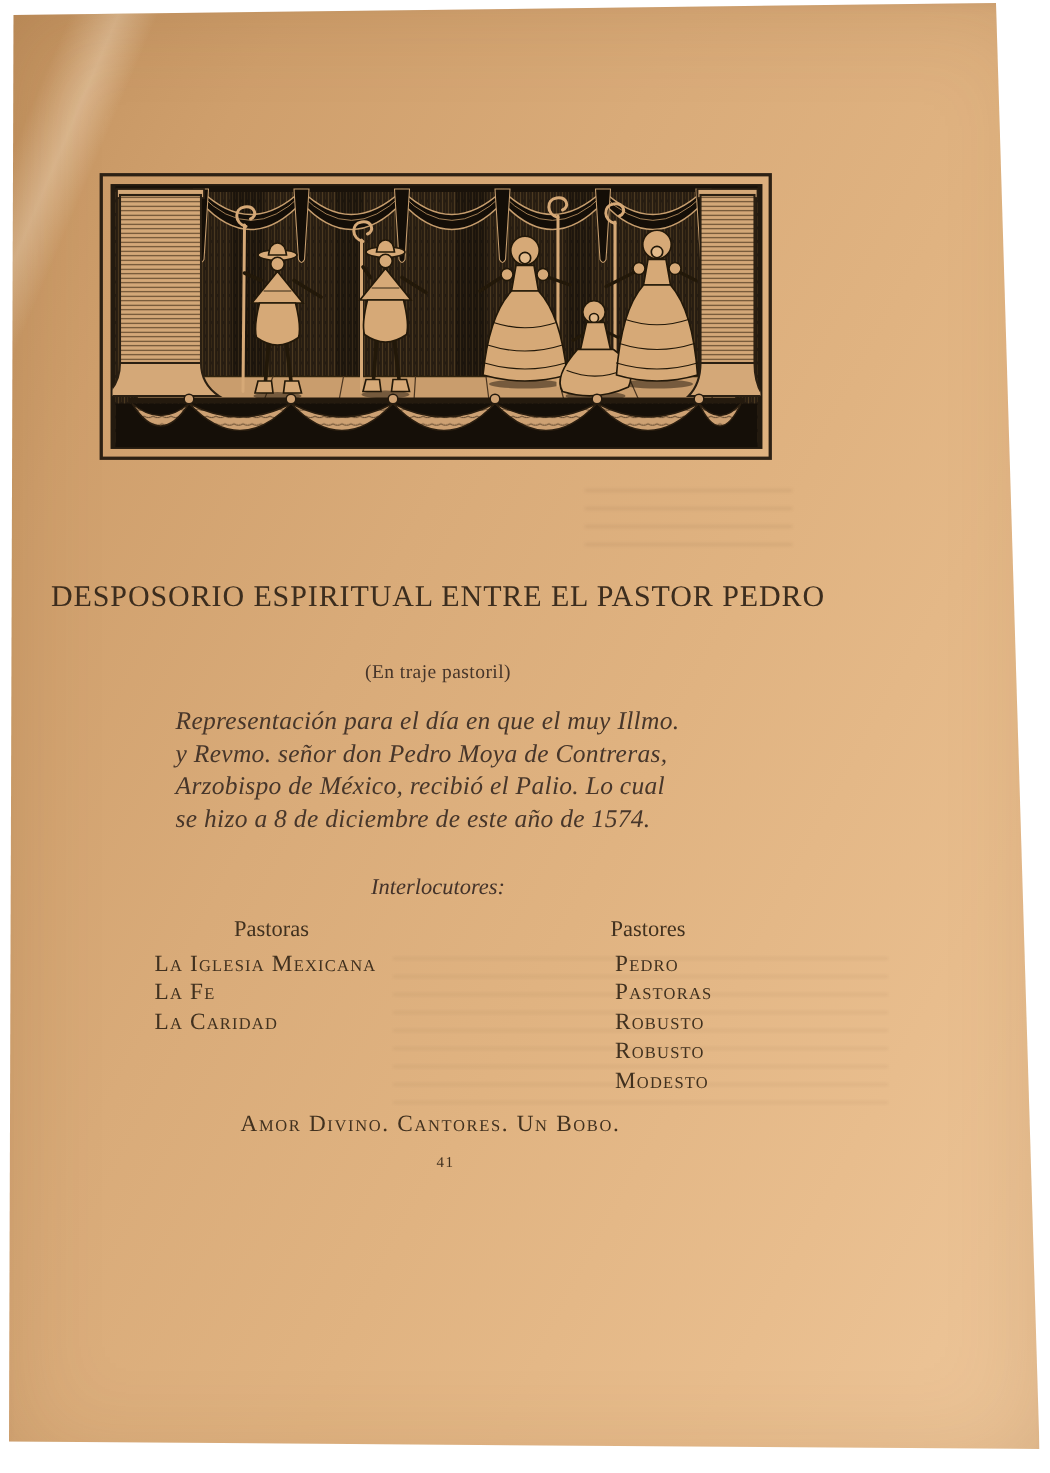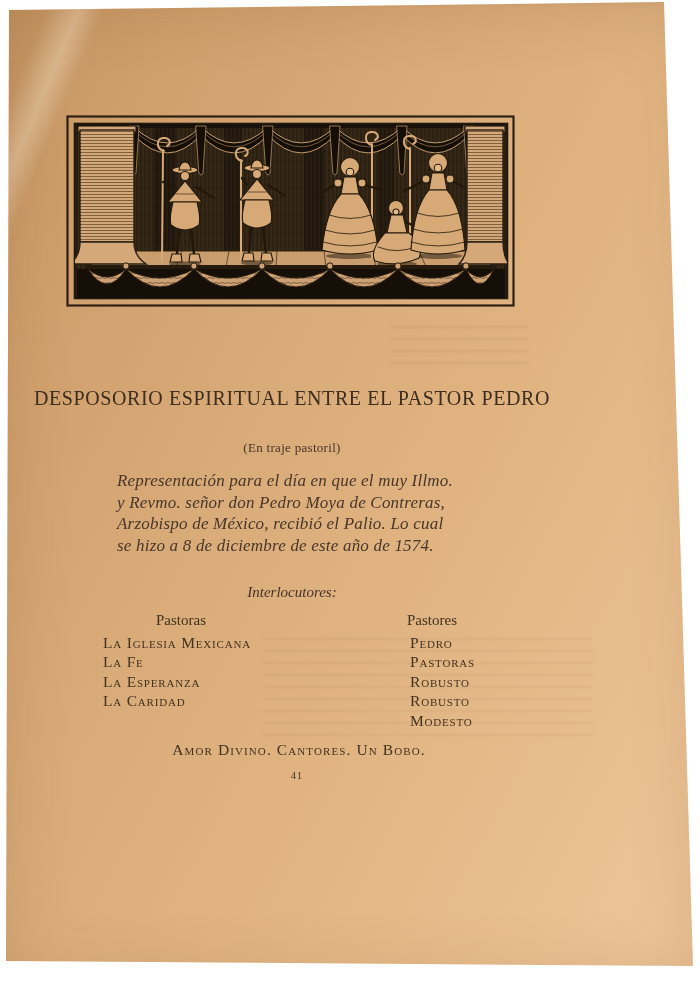--- a/index.html
+++ b/index.html
@@ -57,21 +57,21 @@
   .col-header.left{left:103px;width:156px;}
   .col-header.right{left:394px;width:76px;}
   .cast-list{
     position:absolute;top:633px;font-variant:small-caps;
     font-size:15.5px;line-height:19.4px;letter-spacing:.8px;color:#41311f;
     list-style:none;margin:0;padding:0;white-space:nowrap;
   }
   .cast-list.left{left:103px;}
   .cast-list.right{left:410px;}
   .extras{
-    position:absolute;left:16px;top:741px;width:566px;text-align:center;
+    position:absolute;left:4px;top:741px;width:566px;text-align:center;
     font-variant:small-caps;font-size:15.5px;letter-spacing:1.1px;color:#41311f;
   }
   .page-number{
     position:absolute;left:0;top:770px;width:594px;text-align:center;
     font-size:10px;letter-spacing:1px;color:#41311f;
   }
 </style>
 </head>
 <body>
 
@@ -278,21 +278,20 @@
   </div>
 
   <div class="cast-heading">Interlocutores:</div>
 
   <div class="col-header left">Pastoras</div>
   <div class="col-header right">Pastores</div>
 
   <ul class="cast-list left">
     <li>La Iglesia Mexicana</li>
     <li>La Fe</li>
-    <li>La Esperanza</li>
     <li>La Caridad</li>
   </ul>
 
   <ul class="cast-list right">
     <li>Pedro</li>
     <li>Pastoras</li>
     <li>Robusto</li>
     <li>Robusto</li>
     <li>Modesto</li>
   </ul>

